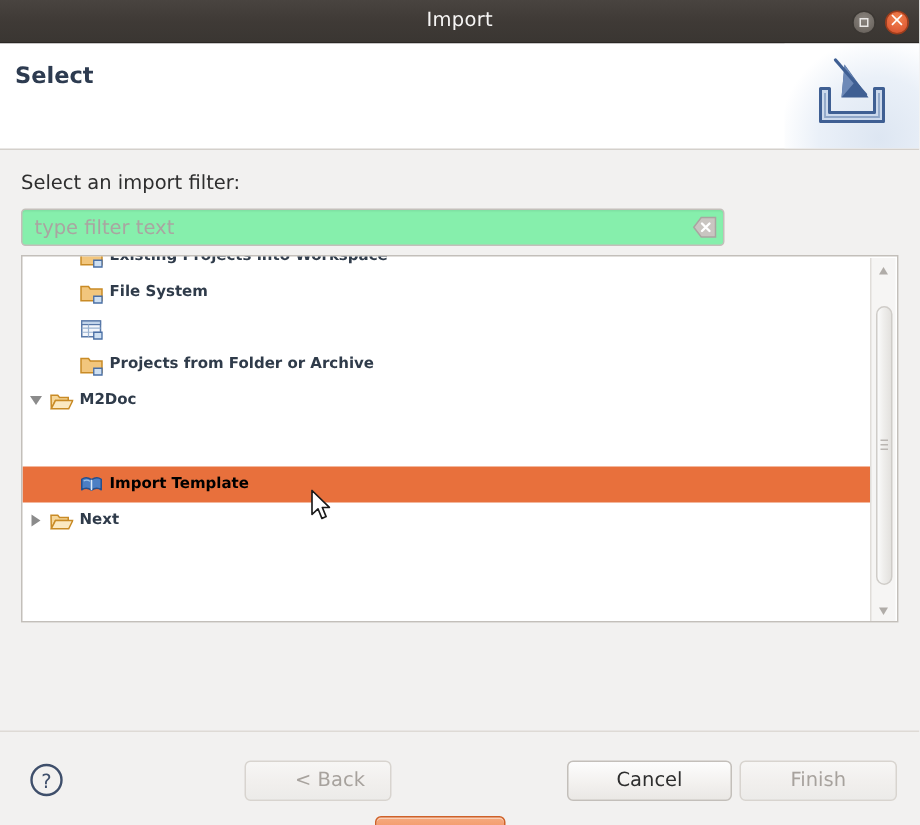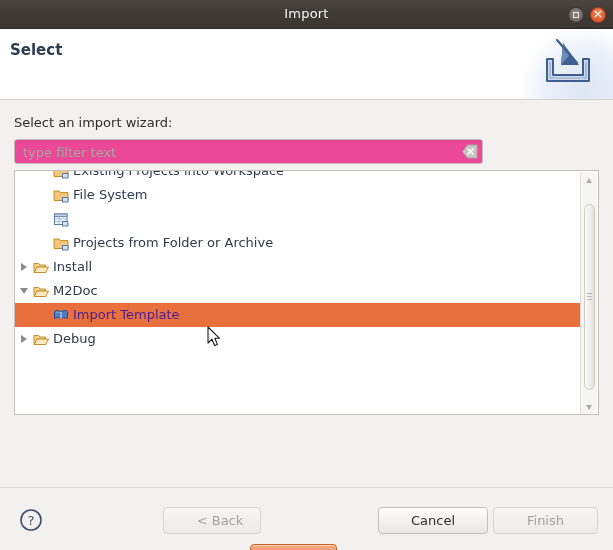--- a/index.html
+++ b/index.html
@@ -120,21 +120,21 @@
     left: 14px; top: 15px;
     font-size: 13px;
     color: #2e2e2e;
   }
 
   
   #filter-wrap {
     position: absolute;
     left: 14px; top: 39px;
     width: 469px; height: 25px;
-    background: #ec4899;
+    background: #86efac;
     border: 1px solid #c3bfba;
     border-radius: 3px;
     box-sizing: border-box;
     box-shadow: inset 0 1px 1px rgba(0,0,0,0.06);
   }
   #filter-input {
     position: absolute;
     left: 6px; top: 0;
     width: 548px; height: 23px;
     border: none;
@@ -171,26 +171,28 @@
     position: absolute;
     left: 0;
     top: -12px;   
     width: 566px;
   }
   .row {
     position: relative;
     height: 24px;
     line-height: 24px;
     white-space: nowrap;
-    font-size: 13px;
+    font-size: 10px;
     color: #2f3b4a;
+    font-weight: bold;
   }
   .row.selected {
     background: #e8703c;
-    color: #4c1d95;
+    color: #000000;
+    margin-top: 32px;
   }
   .arrow {
     position: absolute;
     top: 8px;
     width: 9px; height: 9px;
   }
   .arrow.collapsed::before {
     content: "";
     position: absolute;
     left: 1px; top: 0;
@@ -352,21 +354,21 @@
         <path d="M13 25 L13 41 L49 41 L49 25" fill="none" stroke="#8fa6c8" stroke-width="1.2"></path>
         <path d="M26 6 L42 28 L24 28 Z" fill="#3f5f93"></path>
         <path d="M26 6 L33.5 17 L24 28 Z" fill="#6e8ab8"></path>
         <line x1="20" y1="3" x2="40" y2="26" stroke="#3f5f93" stroke-width="2.2" stroke-linecap="round"></line>
       </svg>
     </div>
   </div>
 
   <div id="body">
 
-    <div id="wizard-label">Select an import wizard:</div>
+    <div id="wizard-label">Select an import filter:</div>
 
     <div id="filter-wrap">
       <input id="filter-input" type="text" placeholder="type filter text" style="">
       <svg id="clear-icon" viewBox="0 0 16 15">
         <path d="M5.5 1 L15 1 L15 14 L5.5 14 L0.5 7.5 Z" fill="#c9c5c1" stroke="#a9a5a1" stroke-width="1"></path>
         <path d="M6 5 L11 10 M11 5 L6 10" stroke="#ffffff" stroke-width="1.6" stroke-linecap="round"></path>
       </svg>
     </div>
 
     <div id="tree-box">
@@ -397,28 +399,20 @@
               </svg>
             </div>
             <div class="row lvl-leaf">
               <svg viewBox="0 0 16 16" class="ticon">
                 <path d="M1 4 L6 4 L7.2 5.6 L15 5.6 L15 13.5 L1 13.5 Z" fill="#f2c67d" stroke="#c98b26" stroke-width="1"></path>
                 <path d="M9.5 10.5 L15 10.5 L15 15 L9.5 15 Z" fill="#cfe0f2" stroke="#4a6fa5" stroke-width="0.9"></path>
               </svg>
               <span class="rlabel">Projects from Folder or Archive</span>
             </div>
             <div class="row lvl-cat">
-              <span class="arrow collapsed"></span>
-              <svg viewBox="0 0 16 16" class="ticon">
-                <path d="M1 4.5 L5.5 4.5 L6.7 6 L12.5 6 L12.5 8 L4 8 L1.2 13.5 Z" fill="#f6d79a" stroke="#c98b26" stroke-width="1"></path>
-                <path d="M4 8 L15.5 8 L12.8 13.5 L1.2 13.5 Z" fill="#fbe9c2" stroke="#c98b26" stroke-width="1"></path>
-              </svg>
-              <span class="rlabel">Install</span>
-            </div>
-            <div class="row lvl-cat">
               <span class="arrow expanded"></span>
               <svg viewBox="0 0 16 16" class="ticon">
                 <path d="M1 4.5 L5.5 4.5 L6.7 6 L12.5 6 L12.5 8 L4 8 L1.2 13.5 Z" fill="#f6d79a" stroke="#c98b26" stroke-width="1"></path>
                 <path d="M4 8 L15.5 8 L12.8 13.5 L1.2 13.5 Z" fill="#fbe9c2" stroke="#c98b26" stroke-width="1"></path>
               </svg>
               <span class="rlabel">M2Doc</span>
             </div>
             <div class="row lvl-leaf selected">
               <svg viewBox="0 0 16 16" class="ticon">
                 <path d="M1.5 4.5 C4 2.8 6 3.4 8 4.8 C10 3.4 12 2.8 14.5 4.5 L14.5 11.5 C12 9.9 10 10.4 8 11.8 C6 10.4 4 9.9 1.5 11.5 Z" fill="#4d7fc4" stroke="#254f8c" stroke-width="1" stroke-linejoin="round"></path>
@@ -426,21 +420,21 @@
                 <path d="M2.8 5.6 C4.5 4.7 5.8 5 7 5.8" fill="none" stroke="#9dc1e8" stroke-width="0.8"></path>
               </svg>
               <span class="rlabel">Import Template</span>
             </div>
             <div class="row lvl-cat">
               <span class="arrow collapsed"></span>
               <svg viewBox="0 0 16 16" class="ticon">
                 <path d="M1 4.5 L5.5 4.5 L6.7 6 L12.5 6 L12.5 8 L4 8 L1.2 13.5 Z" fill="#f6d79a" stroke="#c98b26" stroke-width="1"></path>
                 <path d="M4 8 L15.5 8 L12.8 13.5 L1.2 13.5 Z" fill="#fbe9c2" stroke="#c98b26" stroke-width="1"></path>
               </svg>
-              <span class="rlabel">Debug</span>
+              <span class="rlabel">Next</span>
             </div>
           </div>
       </div>
 
       <div id="scrollbar">
         <div class="sb-arrow" id="sb-up"></div>
         <div id="sb-thumb">
           <div id="sb-grip">
             <i></i>
               <i></i>

